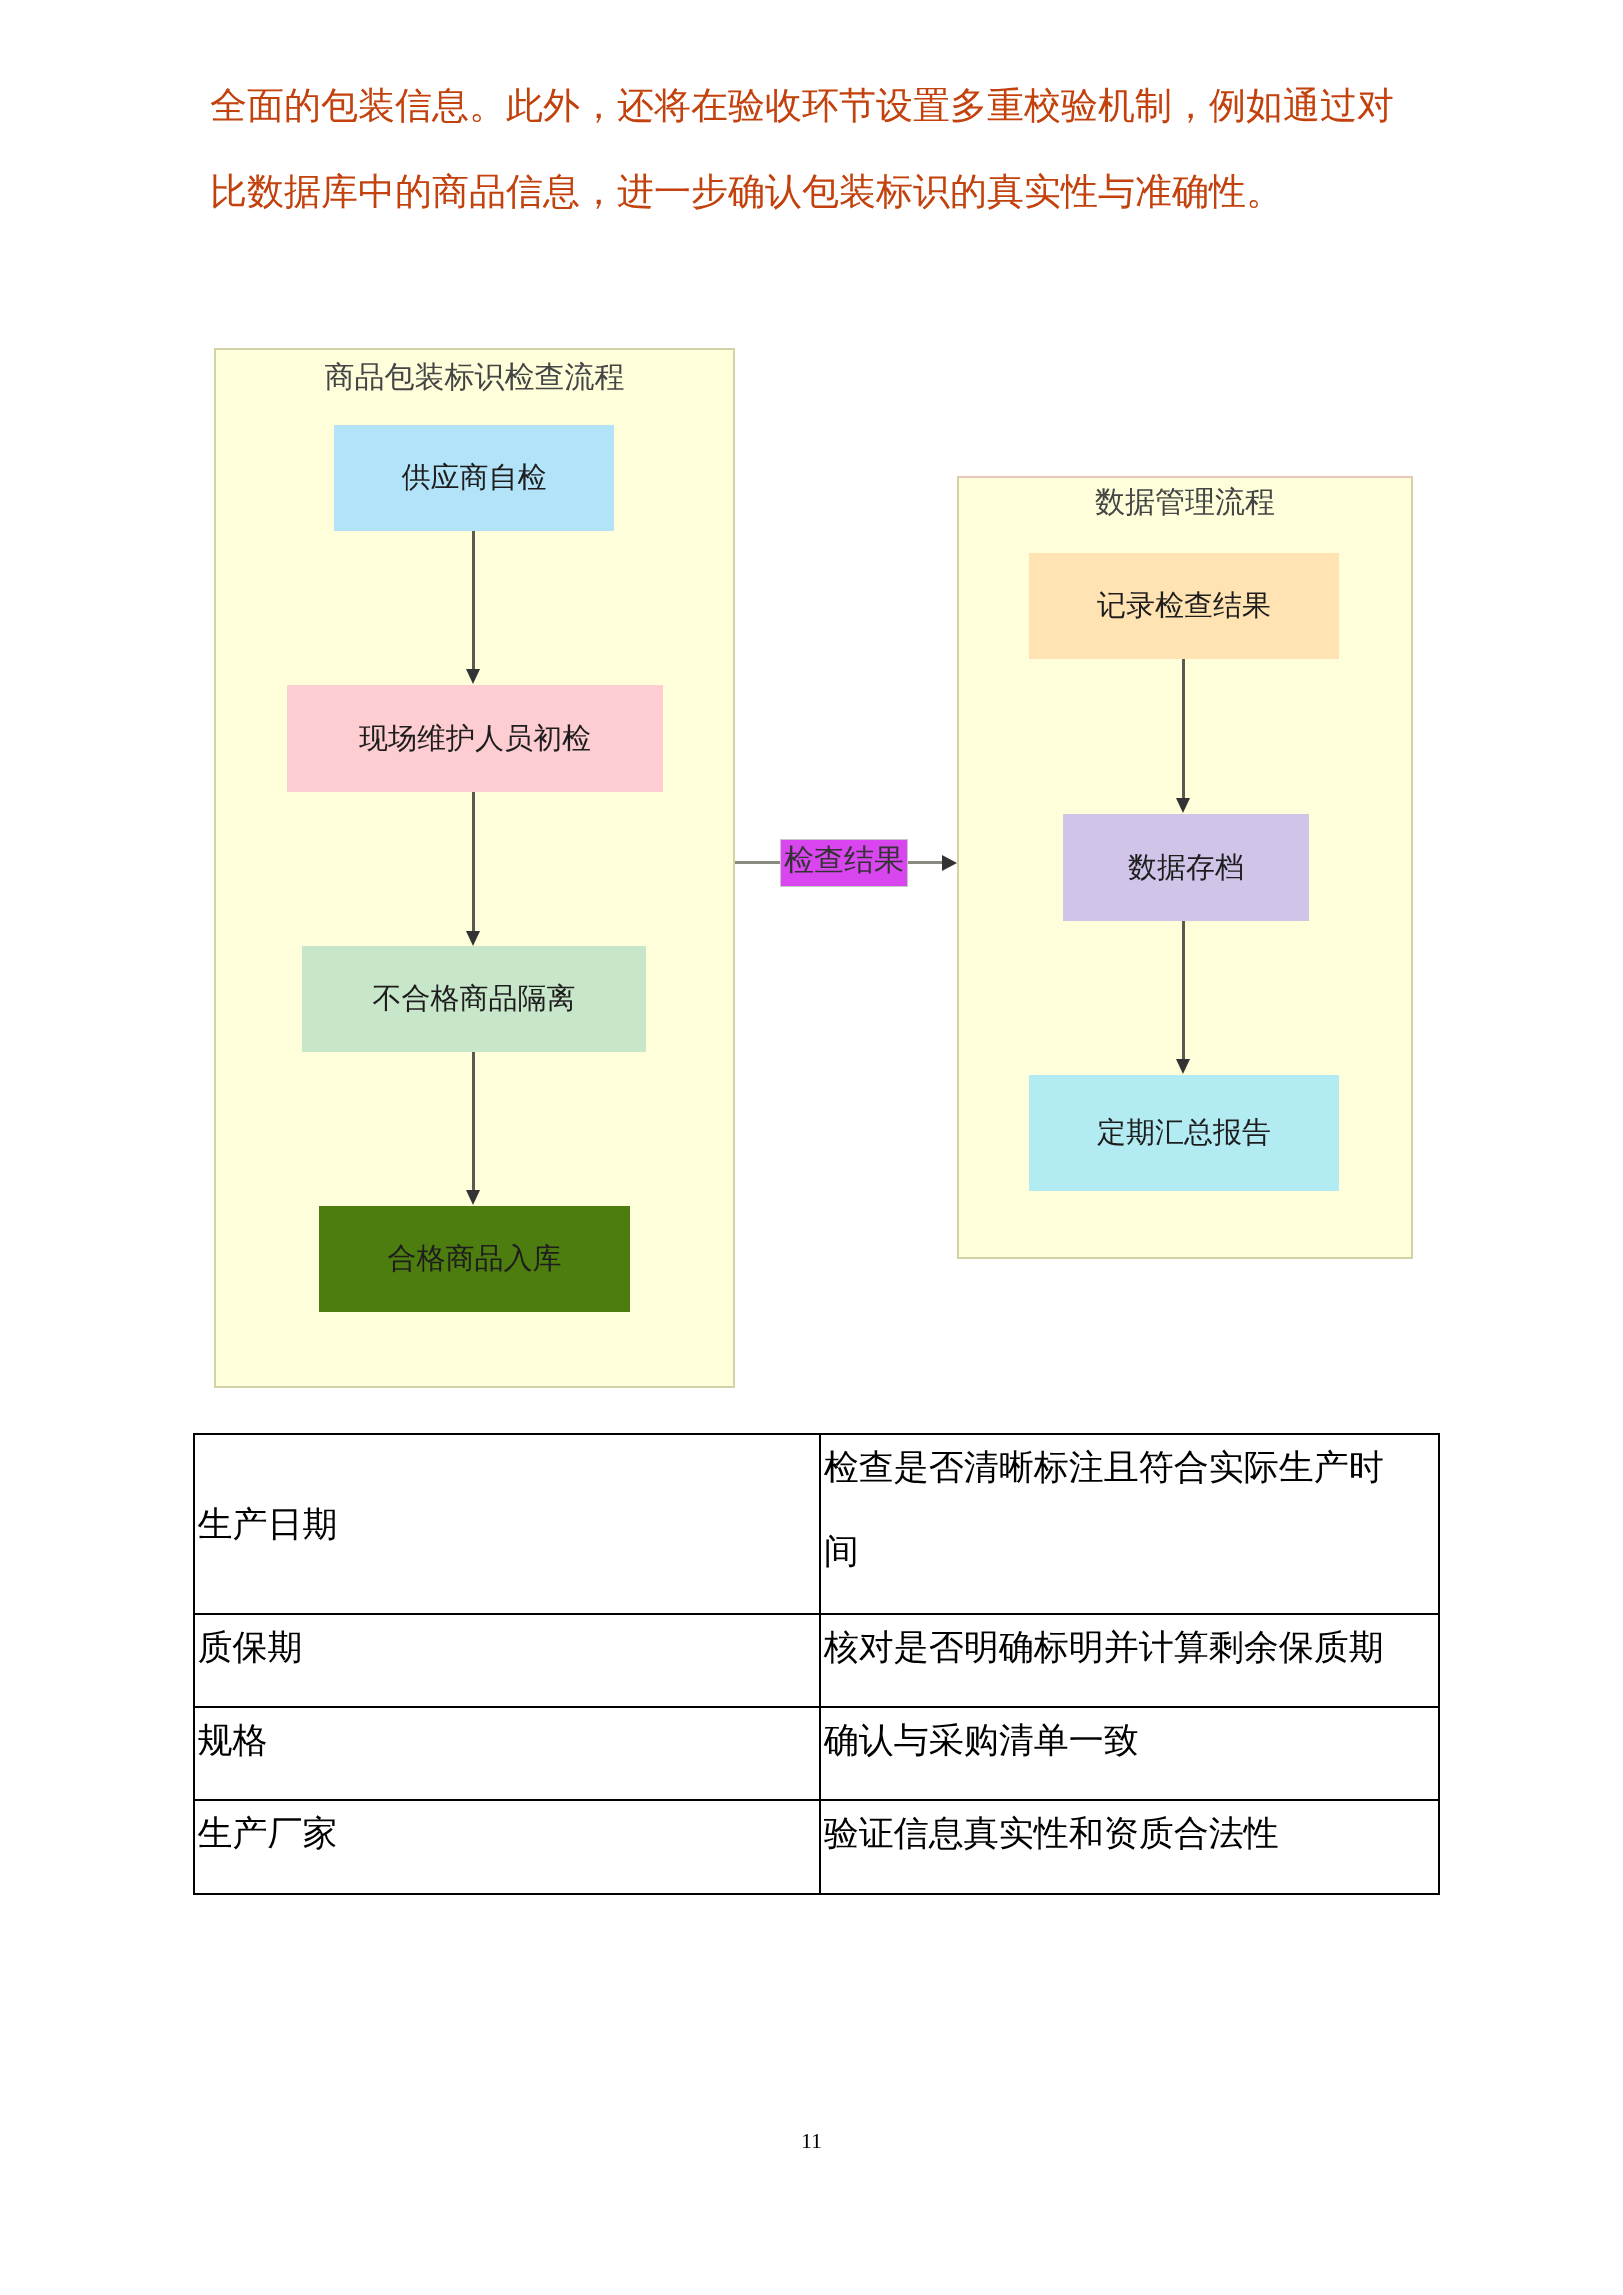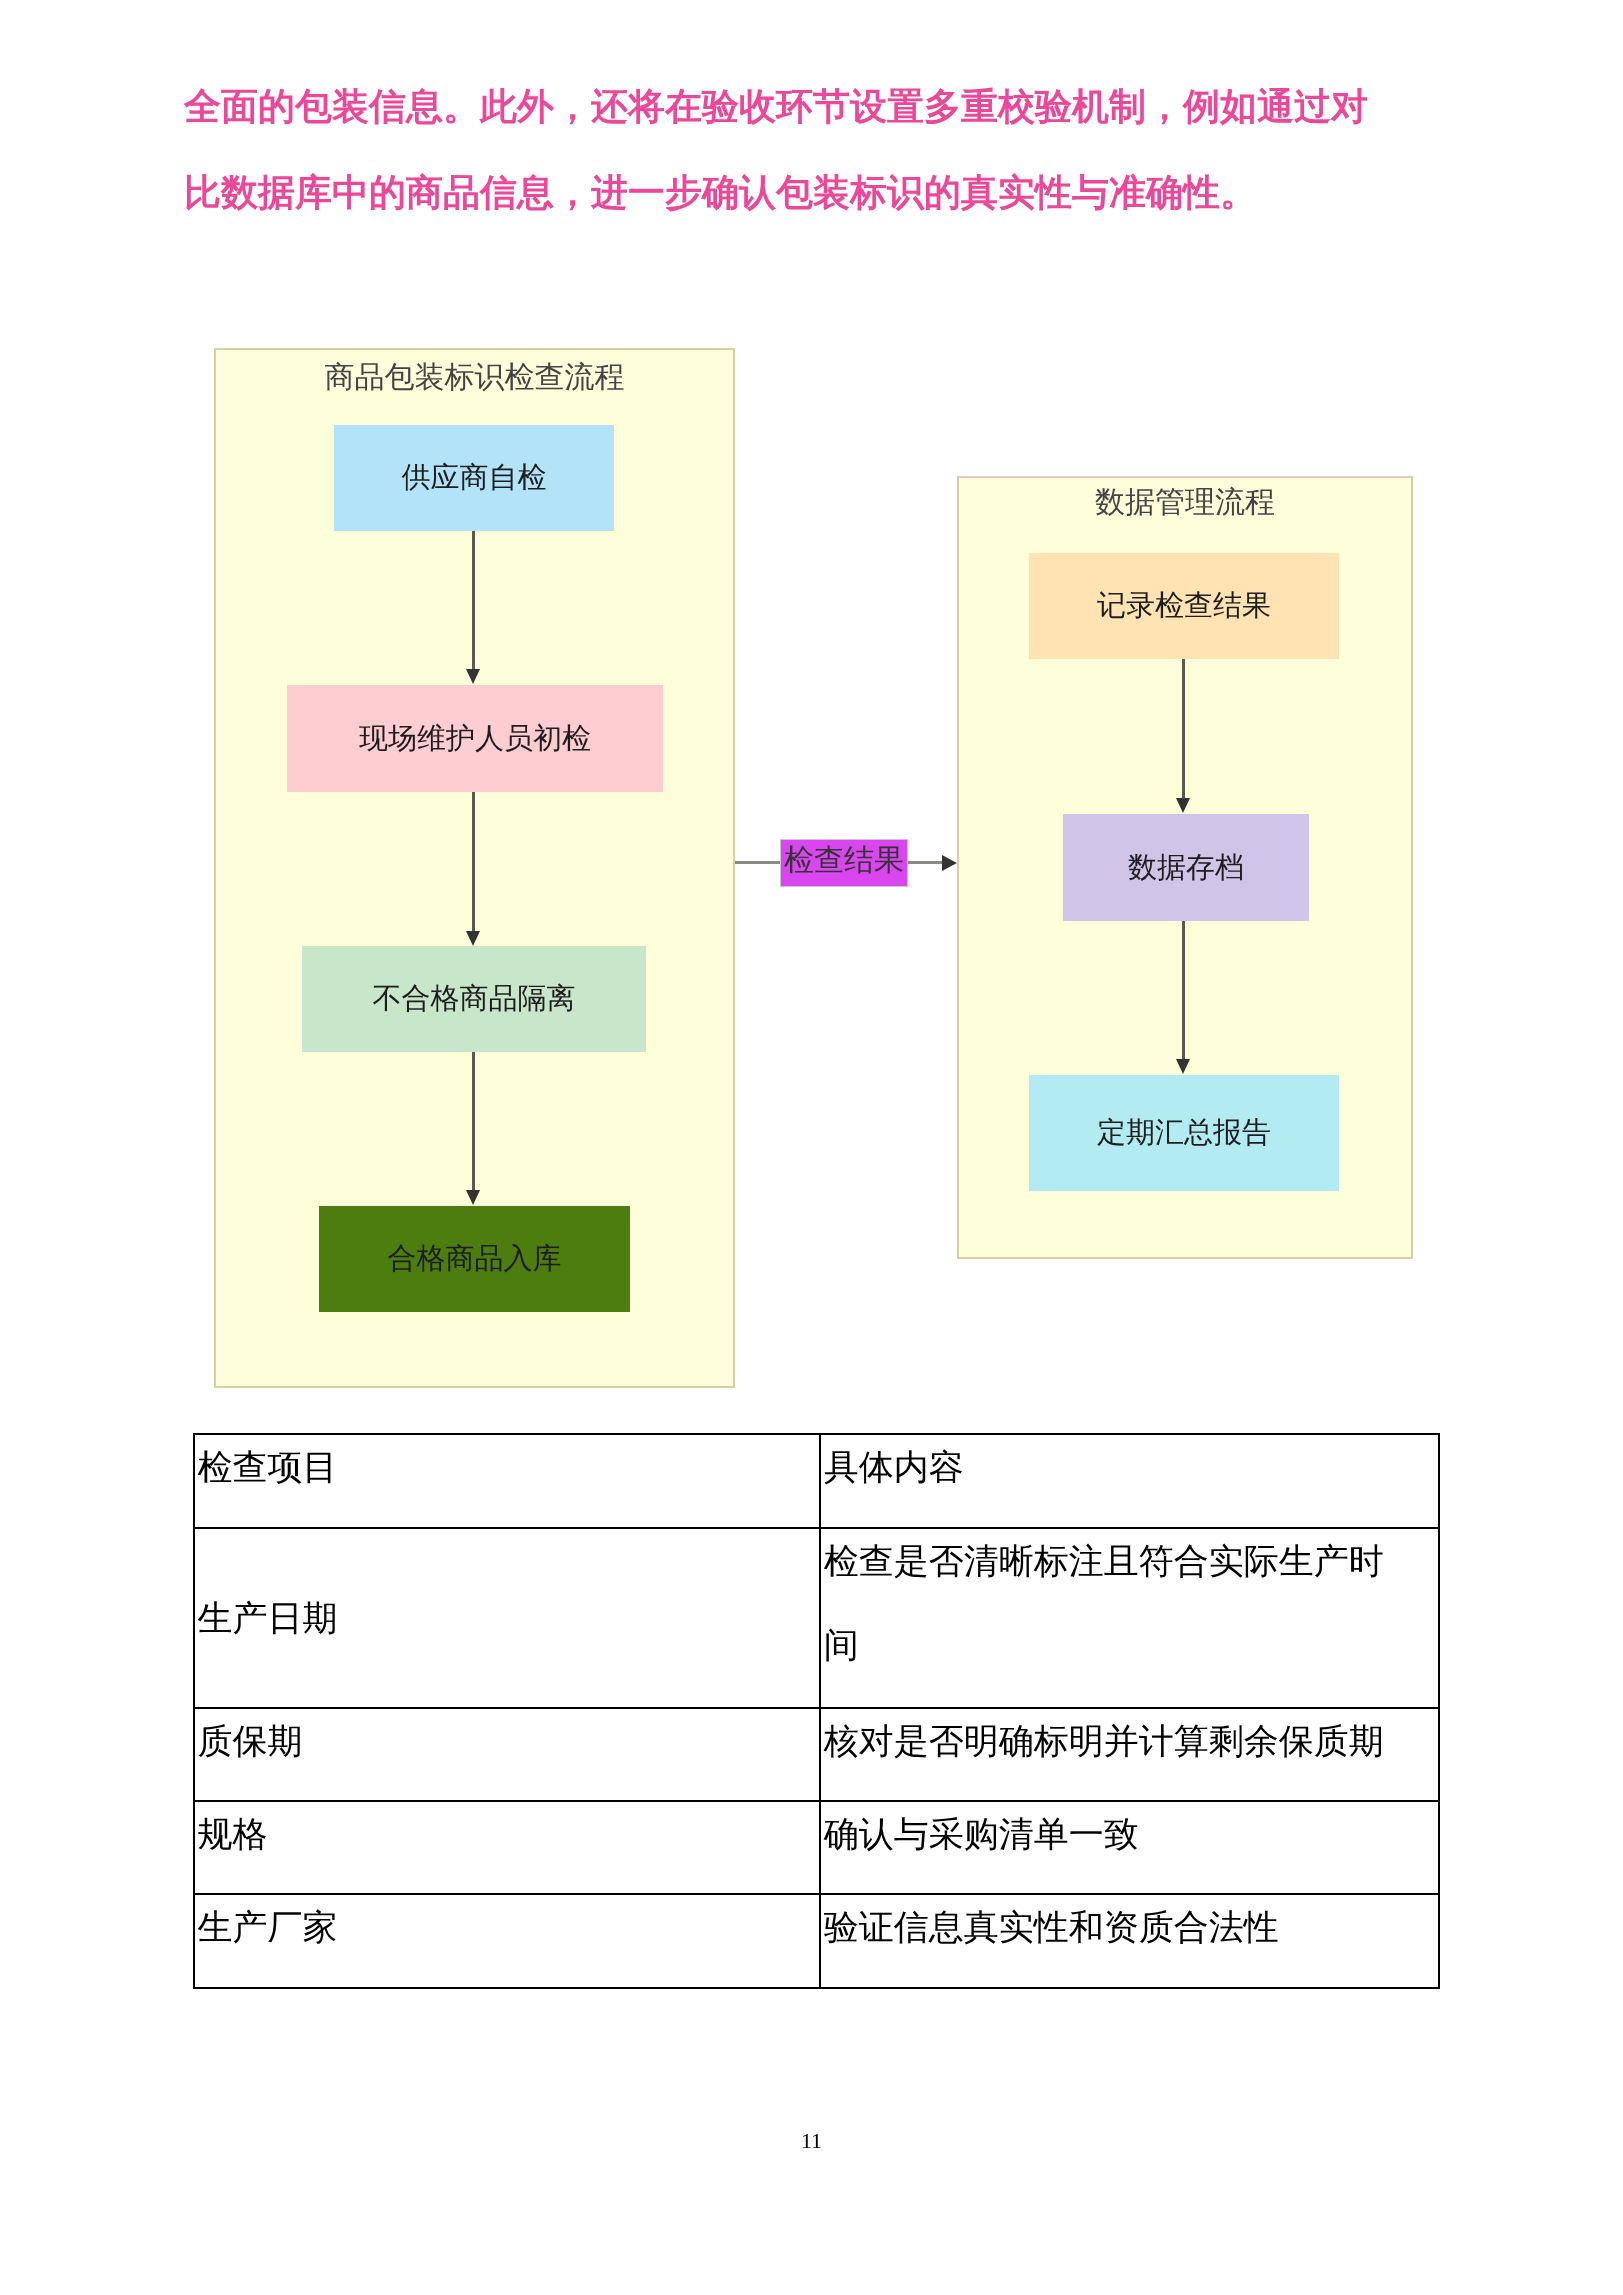--- a/index.html
+++ b/index.html
@@ -1,17 +1,17 @@
 <!DOCTYPE html>
 <html style="font-size:10.5px"><head>
 <meta charset="utf-8">
 <style>
   html, body { margin:0; padding:0; background:#ffffff; }
   body { width:1623px; height:2295px; position:relative; overflow:hidden; }
-  .para { position:absolute; left:184px; font-family:"DejaVu Serif","Liberation Serif",serif; font-size:37px; color:#ec4899; white-space:nowrap; line-height:46px; font-weight:bold; }
+  .para { position:absolute; left:210px; font-family:"DejaVu Serif","Liberation Serif",serif; font-size:37px; color:#c2410c; white-space:nowrap; line-height:46px; font-weight:normal; }
   .lane { position:absolute; background:#fefedb; border:2.6px solid #d3d2a4; box-sizing:border-box; }
   .lane-title { position:absolute; left:0; right:0; text-align:center; font-family:"DejaVu Sans","Liberation Sans",sans-serif; font-size:30px; color:#444; }
   .node { position:absolute; display:flex; align-items:center; justify-content:center; font-family:"DejaVu Sans","Liberation Sans",sans-serif; font-size:29px; color:#1d1d1d; }
   .vline { position:absolute; width:2.6px; background:#5a5a50; }
   .arrow-down { position:absolute; width:0; height:0; border-left:7.9px solid transparent; border-right:7.9px solid transparent; border-top:15.7px solid #333; }
   .hline { position:absolute; height:3.3px; background:#8a8a80; }
   .arrow-right { position:absolute; width:0; height:0; border-top:8.5px solid transparent; border-bottom:8.5px solid transparent; border-left:15.7px solid #333; }
   .edge-label { position:absolute; background:#d946ef; border:1.3px solid #c8c8c8; box-sizing:border-box; font-family:"DejaVu Sans","Liberation Sans",sans-serif; font-size:30px; color:#333; display:flex; align-items:flex-start; justify-content:center; }
   table.spec { position:absolute; left:193px; top:1433px; width:1247px; border-collapse:collapse; font-family:"DejaVu Serif","Liberation Serif",serif; font-size:35px; color:#000; }
   table.spec td { border:2.6px solid #000; vertical-align:middle; padding:0 2.6px; line-height:84px; }
@@ -69,24 +69,20 @@
 </div>
 <div class="vline" style="left:1182px; top:921px; height:139px;"></div>
 <div class="arrow-down" style="left:1176px; top:1059px;"></div>
 
 <div class="node" style="left:1029px; top:1075px; width:310px; height:116px; background:#b2ebf2;">
   <span>定期汇总报告</span>
 </div>
 
 <table class="spec">
   <tbody>
-      <tr style="height:94px;">
-    <td class="c1" style="vertical-align:top; line-height:65px;">检查项目</td>
-    <td style="vertical-align:top; line-height:65px;">具体内容</td>
-  </tr>
   <tr style="height:180px;">
     <td class="c1" style="line-height:46px;">生产日期</td>
     <td style="vertical-align:top; line-height:84px;">
       <div style="white-space:nowrap; height:84px; line-height:65px;">检查是否清晰标注且符合实际生产时</div>
       <div style="line-height:65px;">间</div>
     </td>
   </tr>
   <tr style="height:93px;">
     <td class="c1" style="vertical-align:top; line-height:65px;">质保期</td>
     <td style="vertical-align:top; line-height:65px; white-space:nowrap;">核对是否明确标明并计算剩余保质期</td>

